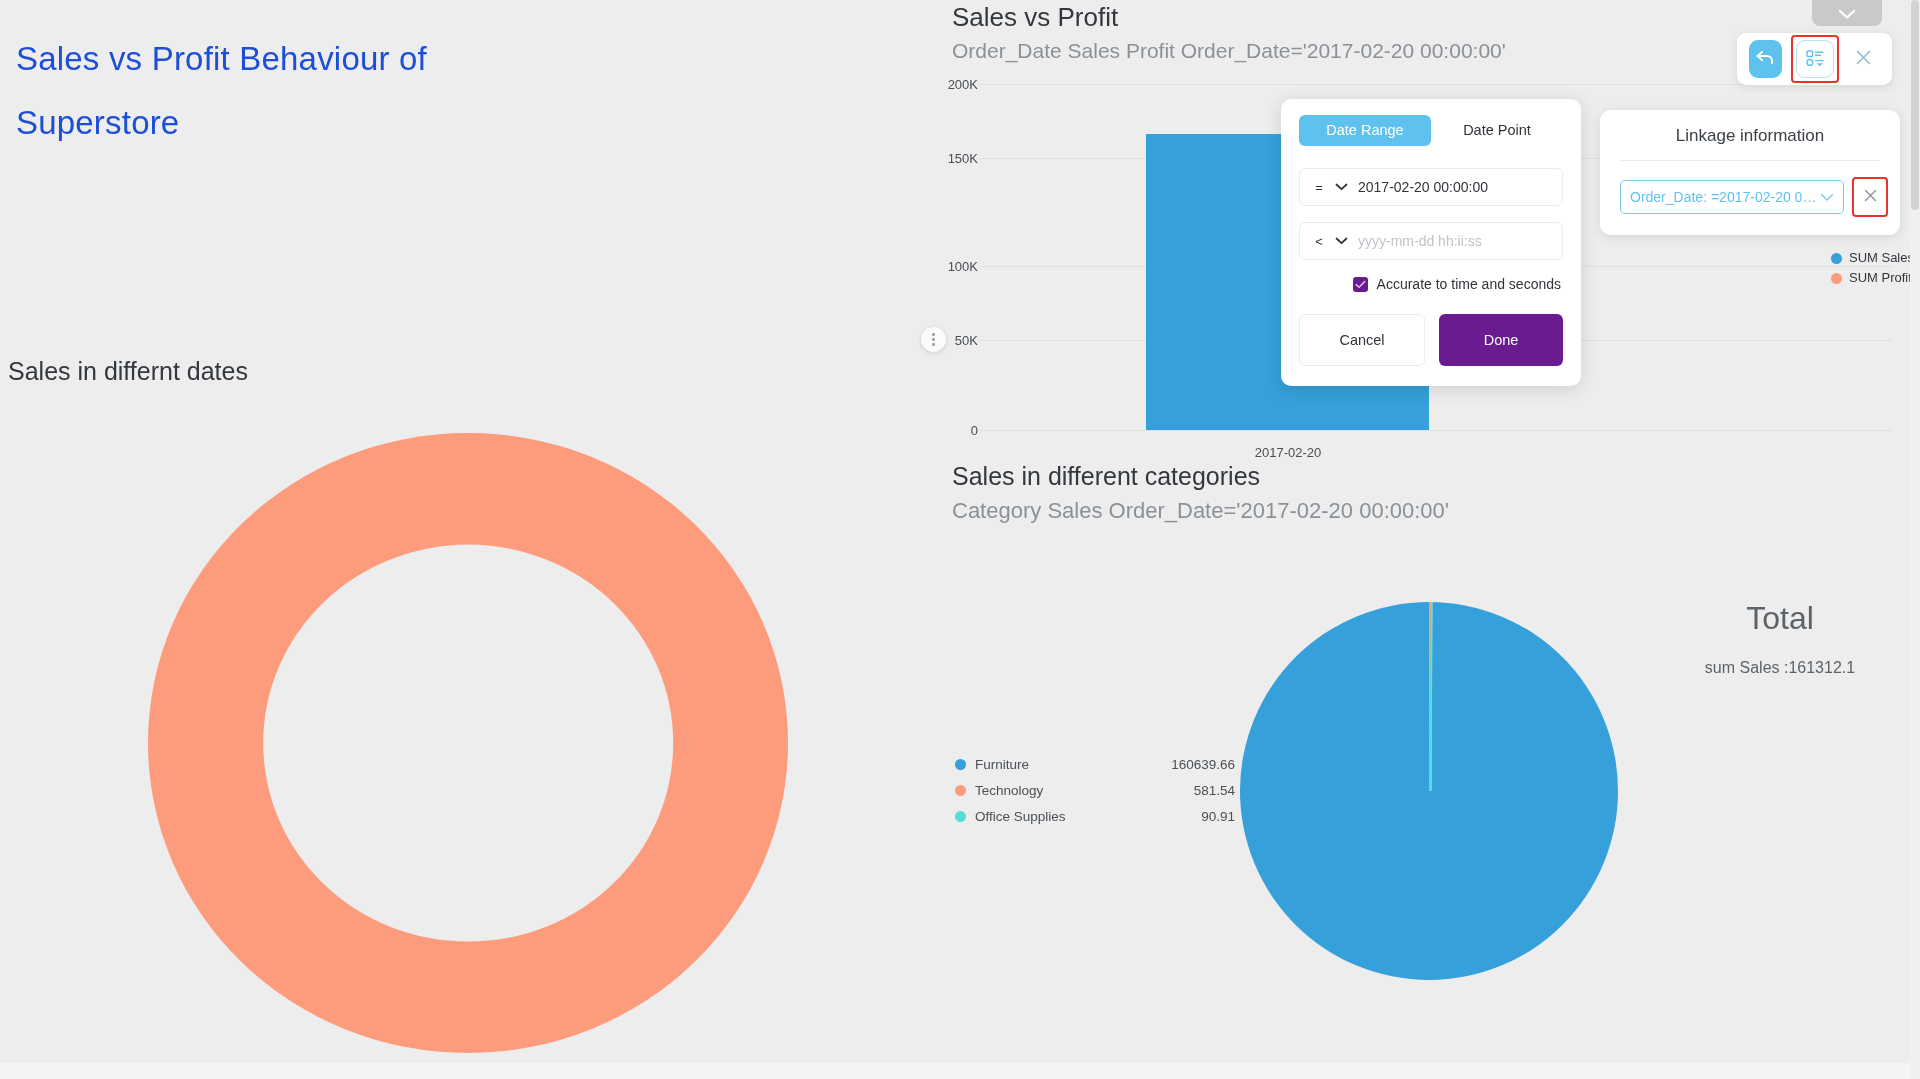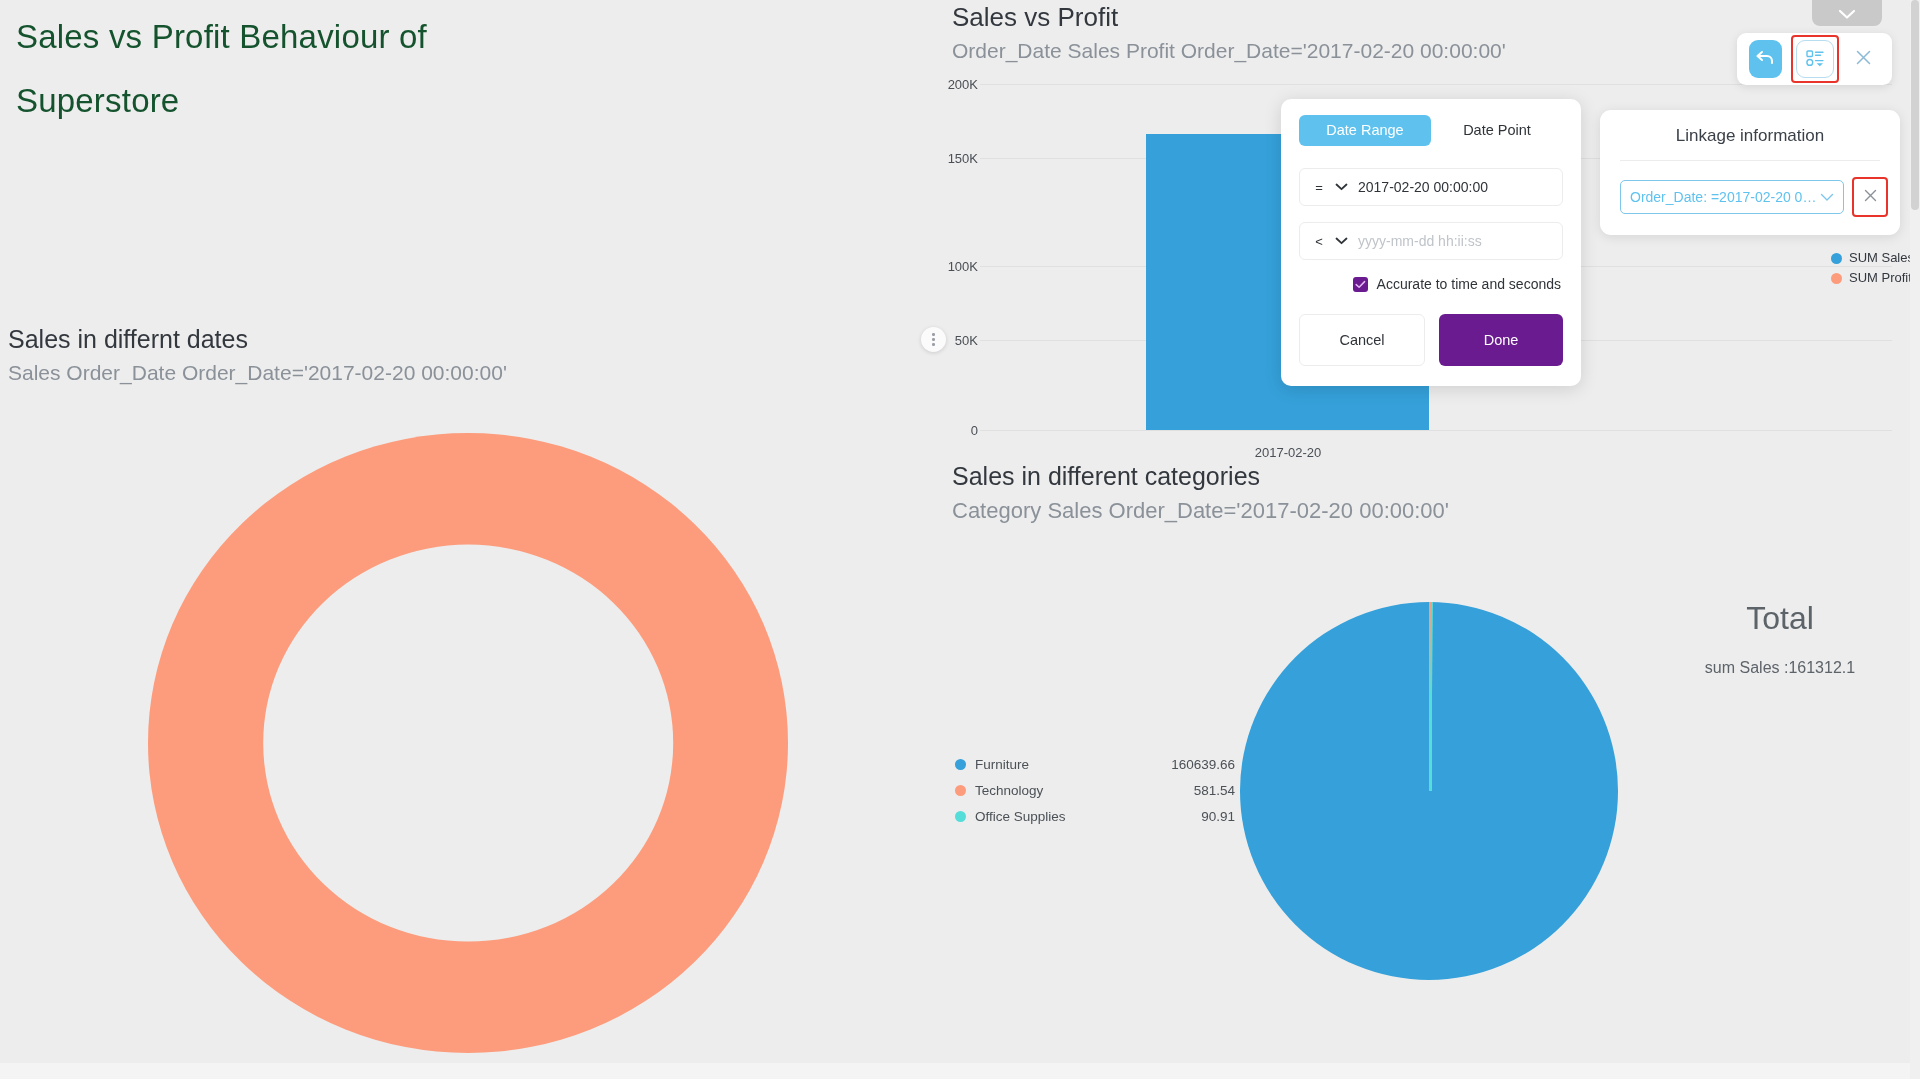--- a/index.html
+++ b/index.html
@@ -6,28 +6,28 @@
   html, body {
     width: 1920px; height: 1079px;
     background: #ededed;
     font-family: "Liberation Sans", sans-serif;
     overflow: hidden;
     position: relative;
   }
 
   
   #dash-title {
-    position: absolute; left: 16px; top: 5px; width: 560px;
-    font-size: 33px; line-height: 1.95; color: #14532d;
+    position: absolute; left: 16px; top: 27px; width: 560px;
+    font-size: 33px; line-height: 1.95; color: #1d4ed8;
     font-weight: 400; letter-spacing: .2px;
   }
 
   
   #panel-donut { position: absolute; left: 0px; top: 325px; width: 940px; height: 740px; }
-  #panel-donut .p-title { font-size: 25px; color: #33383f; padding-left: 8px; }
+  #panel-donut .p-title { font-size: 25px; color: #33383f; padding-left: 8px; margin-top: 32px; }
   #panel-donut .p-sub   { font-size: 21px; color: #8a9199; padding-left: 8px; margin-top: 7px; }
 
   .donut-wrap { position: absolute; left: 148px; top: 108px; width: 640px; height: 620px; }
   .donut {
     position: absolute; left: 0; top: 0; width: 640px; height: 620px;
     border-radius: 50%;
     background: #fc9c7c;
   }
   .donut::after {
     content: ""; position: absolute;
@@ -200,21 +200,20 @@
   #right-scroll { position: absolute; right: 0; top: 0; width: 10px; height: 1079px; background: #f0f0f0; }
   #right-scroll .thumb { position:absolute; top: 0; left: 1px; width: 8px; height: 210px; background: #d2d2d2; border-radius: 4px; }
 </style>
 </head>
 <body>
 
 <div id="dash-title">Sales vs Profit Behaviour of Superstore</div>
 
 <div id="panel-donut">
   <div class="p-title">Sales in differnt dates</div>
-  <div class="p-sub">Sales Order_Date Order_Date='2017-02-20 00:00:00'</div>
   <div class="donut-wrap">
     <div class="donut"></div>
   </div>
 </div>
 
 <div id="panel-bar">
   <div class="p-title">Sales vs Profit</div>
   <div class="p-sub">Order_Date Sales Profit Order_Date='2017-02-20 00:00:00'</div>
 
   <div class="bar-plot">

